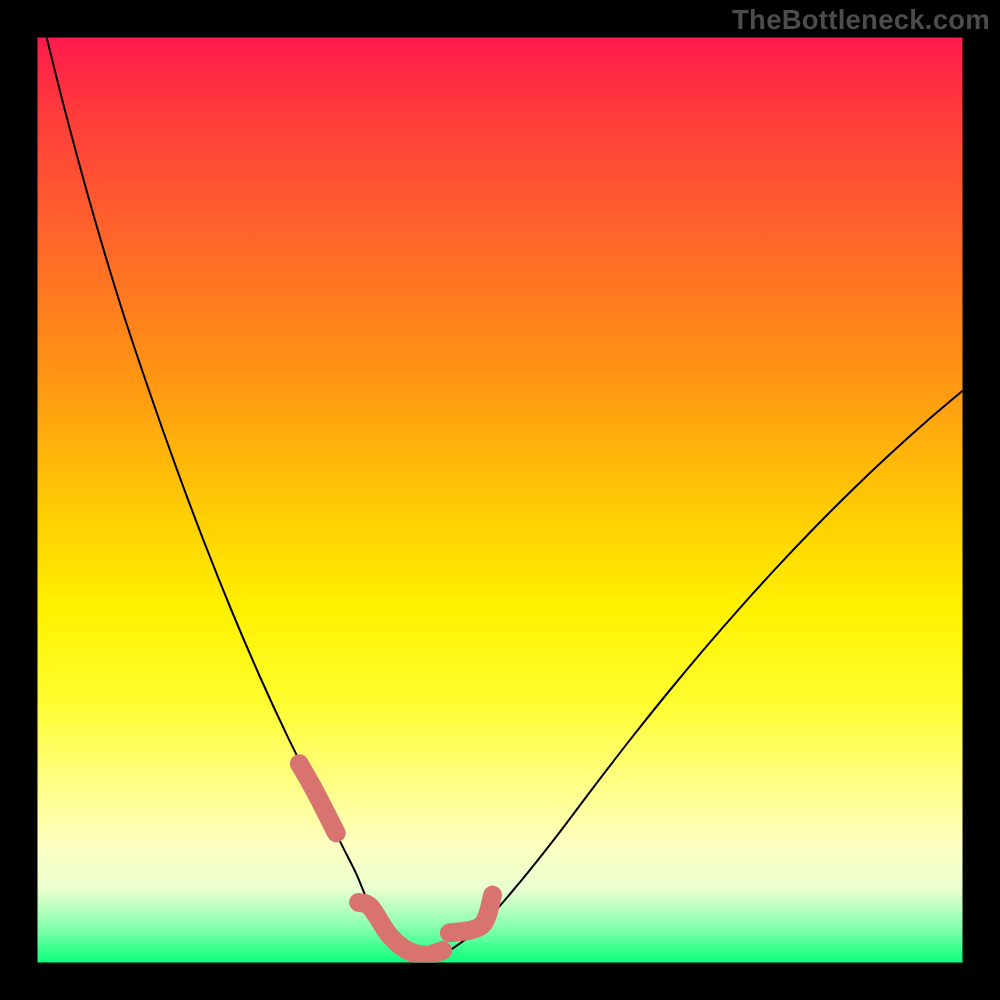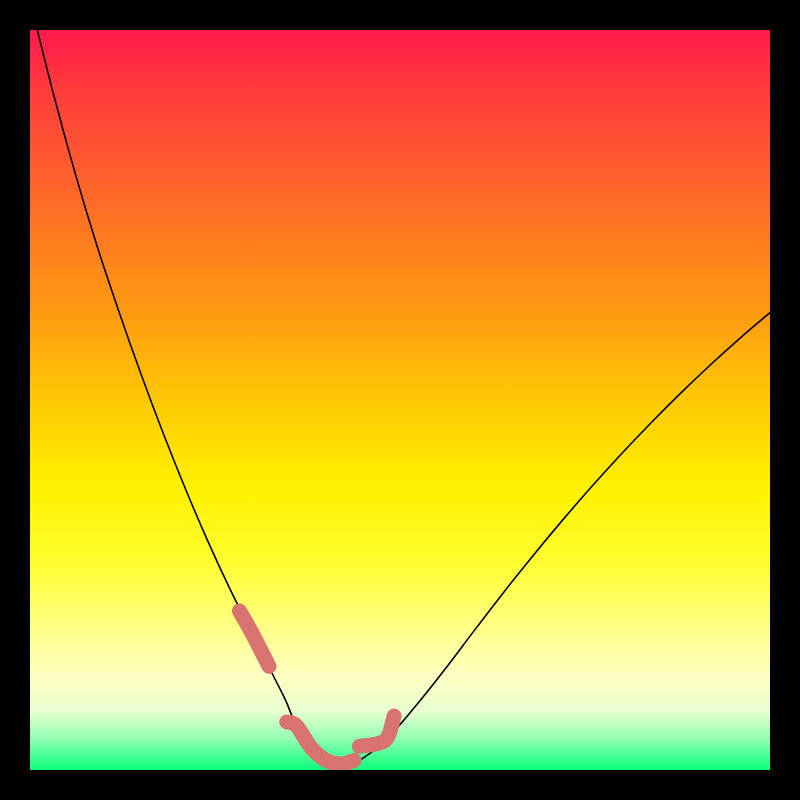--- a/index.html
+++ b/index.html
@@ -54,20 +54,21 @@
     left: 0;
     top: 0;
     width: 740px;
     height: 740px;
   }
 </style>
 </head>
 <body>
 
 <div class="outer">
+  <div class="watermark">TheBottleneck.com</div>
   <div class="plot">
     <svg class="overlay" viewBox="0 0 740 740" preserveAspectRatio="none">
       <path id="curve-path" fill="none" stroke="#000" stroke-width="1.6" stroke-linecap="round" d="M 0 -29.600000000000023 C 3.6999999999999997 -14.800000000000031 14.8 30.833333333333275 22.2 59.19999999999993 C 29.599999999999998 87.56666666666659 37 114.69999999999989 44.4 140.5999999999999 C 51.8 166.49999999999991 59.199999999999996 191.16666666666669 66.6 214.60000000000002 C 74 238.03333333333336 81.39999999999999 259.6166666666667 88.8 281.2 C 96.2 302.7833333333333 103.6 323.74999999999994 111 344.09999999999997 C 118.4 364.45 125.79999999999998 384.18333333333334 133.2 403.3 C 140.6 422.4166666666667 148 440.9166666666667 155.4 458.8 C 162.8 476.68333333333334 170.2 493.95000000000005 177.6 510.6 C 185 527.25 192.4 543.2833333333334 199.8 558.7 C 207.20000000000002 574.1166666666667 214.6 588.3000000000001 222 603.1 C 229.4 617.9 238.65000000000003 636.4 244.20000000000002 647.5 C 249.75 658.6 251.6 661.6833333333334 255.29999999999998 669.7 C 259 677.7166666666667 262.0833333333333 687.5833333333334 266.4 695.6 C 270.71666666666664 703.6166666666667 276.26666666666665 712.0033333333333 281.2 717.8 C 286.1333333333333 723.5966666666666 291.06666666666666 727.6666666666666 296 730.38 C 300.93333333333334 733.0933333333334 305.8666666666667 733.71 310.8 734.08 C 315.73333333333335 734.45 318.20000000000005 736.5466666666667 325.6 732.6 C 333 728.6533333333333 345.3333333333333 719.65 355.2 710.4 C 365.06666666666666 701.15 374.93333333333334 688.8166666666667 384.8 677.1 C 394.6666666666667 665.3833333333333 404.53333333333336 652.8033333333334 414.40000000000003 640.1 C 424.2666666666667 627.3966666666666 434.1333333333333 613.83 444 600.88 C 453.8666666666667 587.93 463.73333333333335 574.98 473.6 562.4 C 483.4666666666667 549.8199999999999 493.33333333333337 537.4866666666667 503.20000000000005 525.4 C 513.0666666666667 513.3133333333333 522.9333333333333 501.47333333333336 532.8 489.88 C 542.6666666666666 478.28666666666663 552.5333333333333 466.93999999999994 562.4 455.84 C 572.2666666666667 444.74 582.1333333333333 433.88666666666666 592 423.28000000000003 C 601.8666666666667 412.6733333333334 611.7333333333333 402.3133333333334 621.6 392.20000000000005 C 631.4666666666667 382.0866666666667 641.3333333333334 372.21999999999997 651.2 362.59999999999997 C 661.0666666666667 352.97999999999996 670.9333333333334 343.60666666666674 680.8000000000001 334.4800000000001 C 690.6666666666667 325.3533333333334 700.5333333333333 316.47333333333336 710.4 307.84000000000003 C 720.2666666666667 299.2066666666667 735.0666666666666 286.87333333333333 740 282.68"></path>
       <g id="highlights">
           <path d="M 209.42000000000002 580.9 C 211.51666666666668 584.6 217.06666666666666 593.85 222 603.1 C 226.93333333333334 612.35 236.18333333333328 630.85 239.01999999999995 636.4" fill="none" stroke="#d9736f" stroke-width="15" stroke-linecap="round" stroke-linejoin="round"></path>
           <path d="M 256.78000000000003 691.9 C 258.3833333333333 692.5166666666667 262.33 691.2833333333333 266.4 695.6 C 270.46999999999997 699.9166666666667 276.26666666666665 712.0033333333333 281.2 717.8 C 286.1333333333333 723.5966666666666 291.06666666666666 727.6666666666666 296 730.38 C 300.93333333333334 733.0933333333334 306.11333333333334 734.08 310.8 734.08 C 315.4866666666667 734.08 321.9 730.9966666666667 324.11999999999995 730.38" fill="none" stroke="#d9736f" stroke-width="15" stroke-linecap="round" stroke-linejoin="round"></path>
           <path d="M 329.3 716.32 C 333.6166666666667 715.3333333333334 349.4033333333333 715.4566666666667 355.2 710.4 C 360.99666666666667 705.3433333333332 362.6 690.05 364.08000000000004 685.98" fill="none" stroke="#d9736f" stroke-width="15" stroke-linecap="round" stroke-linejoin="round"></path>
         </g>
     </svg>
   </div>

